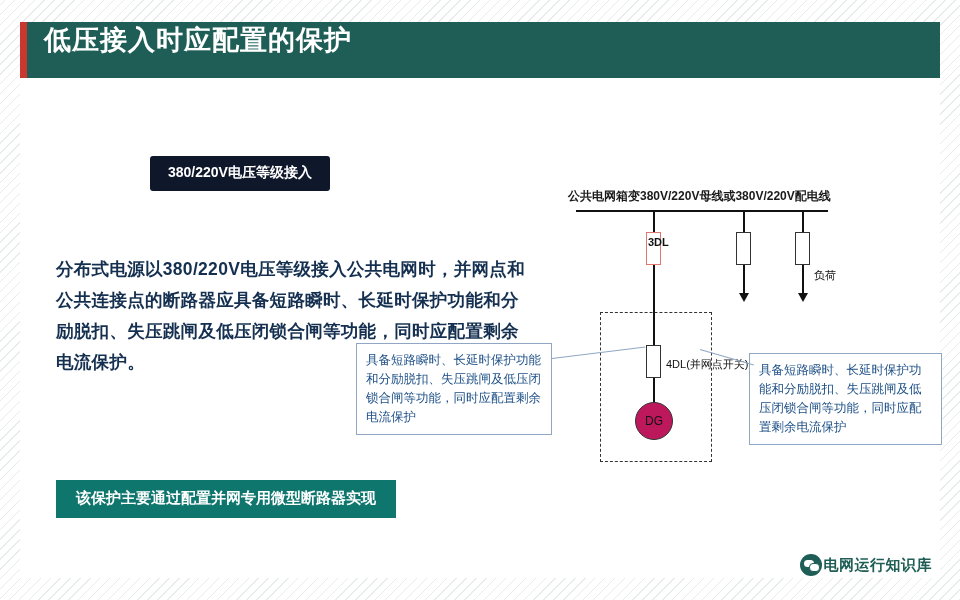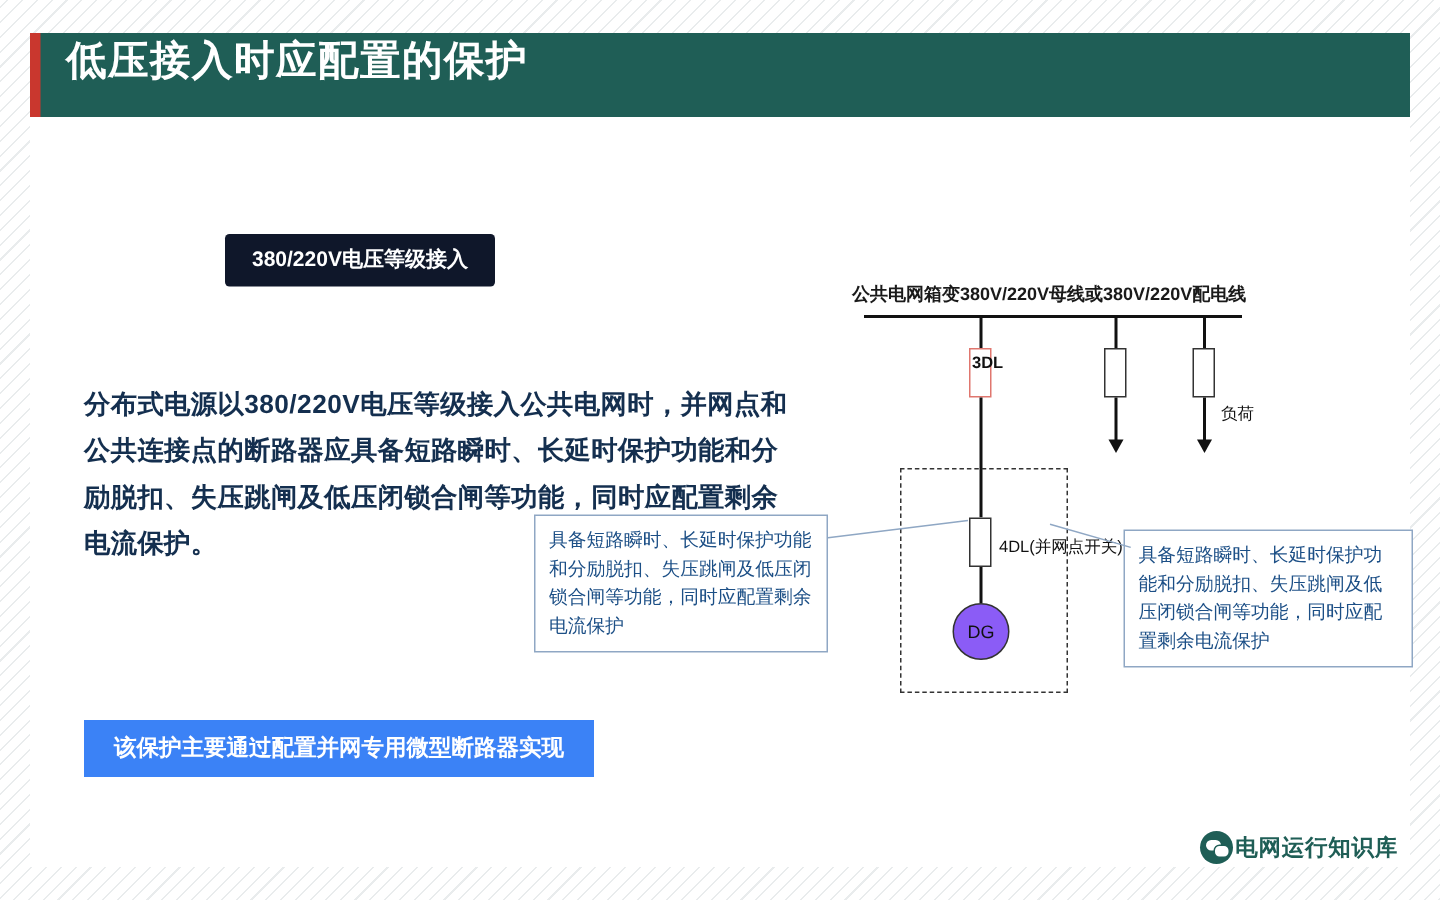--- a/index.html
+++ b/index.html
@@ -67,21 +67,21 @@
     color: #142f4f;
     font-size: 17.5px;
     font-weight: bold;
     line-height: 31px;
     letter-spacing: 0.3px;
     margin-top: 32px;
   }
   #badge-bottom {
     position: absolute;
     left: 56px; top: 480px;
-    background: #3b82f6;
+    background: #0f766e;
     color: #ffffff;
     font-size: 15px;
     font-weight: bold;
     padding: 9px 20px 10px 20px;
     white-space: nowrap;
   }
   
   #diagram {
     position: absolute;
     left: 540px; top: 180px;
@@ -109,21 +109,21 @@
     font-size: 11px;
     color: #111111;
     white-space: nowrap;
   }
   .lbl-bold { font-weight: bold; }
   #dg-circle {
     position: absolute;
     width: 38px; height: 38px;
     border: 1.6px solid #333333;
     border-radius: 50%;
-    background: #8b5cf6;
+    background: #be185d;
     display: flex; align-items: center; justify-content: center;
     font-size: 12px; color: #111111;
   }
   #dashed-region {
     position: absolute;
     border: 1.5px dashed #333333;
     background: transparent;
   }
   
   .arrow-head {

